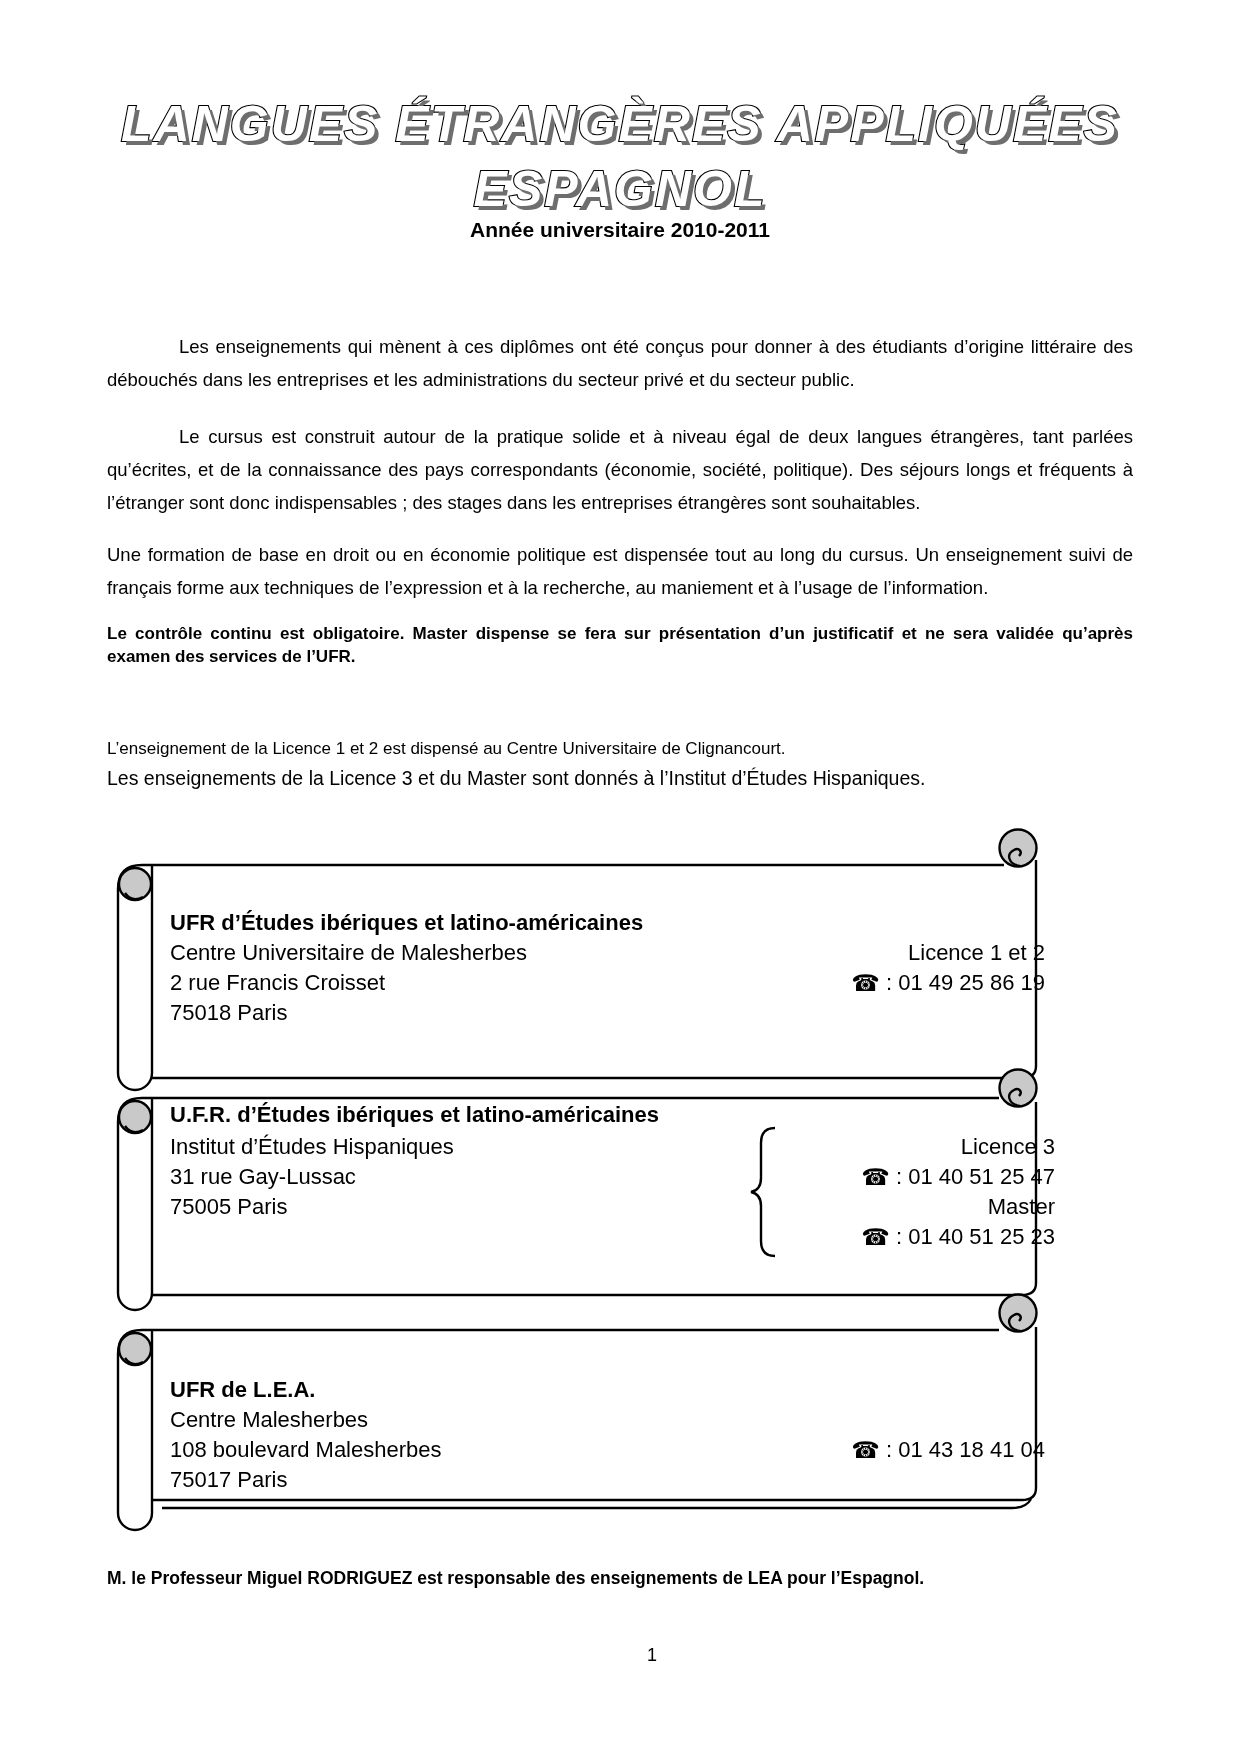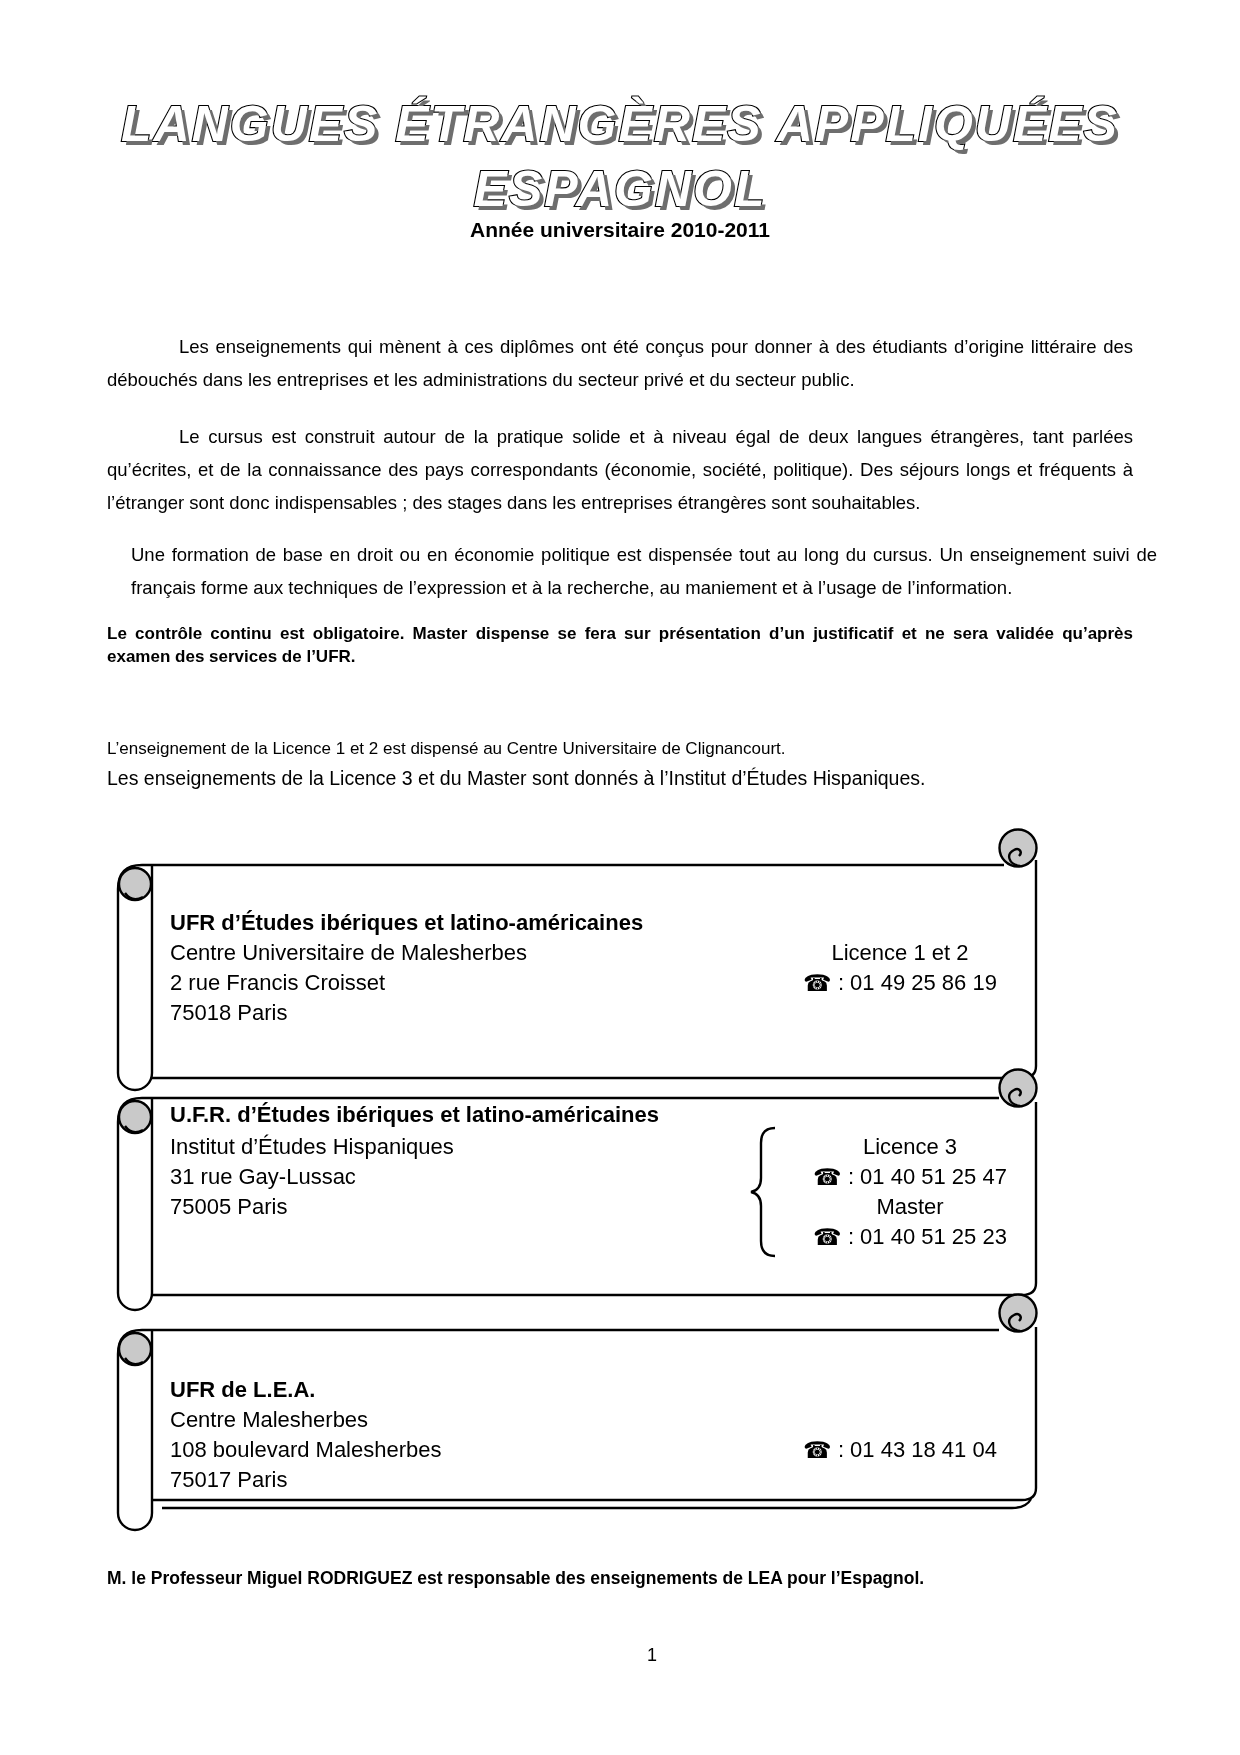--- a/index.html
+++ b/index.html
@@ -20,38 +20,38 @@
   }
   .subtitle { left:0; width:1240px; text-align:center; font-weight:bold; font-size:21px; }
   .body-para { left:107px; width:1026px; font-size:18.5px; line-height:33px; text-align:justify; }
   .indent { text-indent:72px; }
   .bold-para { left:107px; width:1026px; font-size:17px; line-height:23px; font-weight:bold; text-align:justify; }
   .plain-line { left:107px; width:1026px; font-size:17px; line-height:23px; }
   .lic3-line { left:107px; width:1026px; font-size:19.5px; }
   .section-heading { left:107px; width:1026px; text-align:center; font-weight:bold; font-size:22px; letter-spacing:.3px; }
   .box-title { left:170px; font-size:22px; font-weight:bold; line-height:30px; white-space:nowrap; }
   .box-line  { left:170px; font-size:22px; line-height:30px; white-space:nowrap; }
-  .box-right { width:290px; text-align:center; font-size:22px; line-height:30px; white-space:nowrap; }
+  .box-right { width:290px; text-align:right; font-size:22px; line-height:30px; white-space:nowrap; }
   .phone-icon { font-size:23px; line-height:30px; vertical-align:-1px; }
   .footer-line { left:107px; width:1026px; font-size:17.5px; font-weight:bold; }
   .page-num { left:600px; width:104px; text-align:center; font-size:18px; }
   svg path, svg circle { vector-effect:non-scaling-stroke; }
 </style>
 </head>
 <body>
 
 <div class="page">
 
   <div class="abs wordart" style="top:95px;">LANGUES ÉTRANGÈRES APPLIQUÉES</div>
   <div class="abs wordart" style="top:160px;">ESPAGNOL</div>
   <div class="abs subtitle" style="top:218px;">Année universitaire 2010-2011</div>
 
   <div class="abs body-para indent" style="top:330px;">Les enseignements qui mènent à ces diplômes ont été conçus pour donner à des étudiants d’origine littéraire des débouchés dans les entreprises et les administrations du secteur privé et du secteur public.</div>
   <div class="abs body-para indent" style="top:420px;">Le cursus est construit autour de la pratique solide et à niveau égal de deux langues étrangères, tant parlées qu’écrites, et de la connaissance des pays correspondants (économie, société, politique). Des séjours longs et fréquents à l’étranger sont donc indispensables ; des stages dans les entreprises étrangères sont souhaitables.</div>
-  <div class="abs body-para" style="top:538px;margin-left:24px;">Une formation de base en droit ou en économie politique est dispensée tout au long du cursus. Un enseignement suivi de français forme aux techniques de l’expression  et à la recherche, au maniement et à l’usage de l’information.</div>
+  <div class="abs body-para" style="top:538px;">Une formation de base en droit ou en économie politique est dispensée tout au long du cursus. Un enseignement suivi de français forme aux techniques de l’expression  et à la recherche, au maniement et à l’usage de l’information.</div>
 
   <div class="abs bold-para" style="top:622px;">Le contrôle continu est obligatoire. Master dispense se fera sur présentation d’un justificatif et ne sera validée qu’après examen des services de l’UFR.</div>
   <div class="abs plain-line" style="top:737px;">L’enseignement de la Licence 1 et 2 est dispensé au Centre Universitaire de Clignancourt.</div>
   <div class="abs lic3-line" style="top:767px;">Les enseignements de la Licence 3 et du Master sont donnés à l’Institut d’Études Hispaniques.</div>
 
 
   <svg class="abs" style="left:98px; top:820px;" width="944" height="730" viewBox="0 0 944 730" fill="none" stroke="#000" stroke-width="2.4">
 
     <g>
       <path d="M 906 45 H 44 Q 20 45 20 69 V 253 A 17 17 0 0 0 54 253 V 45"></path>

